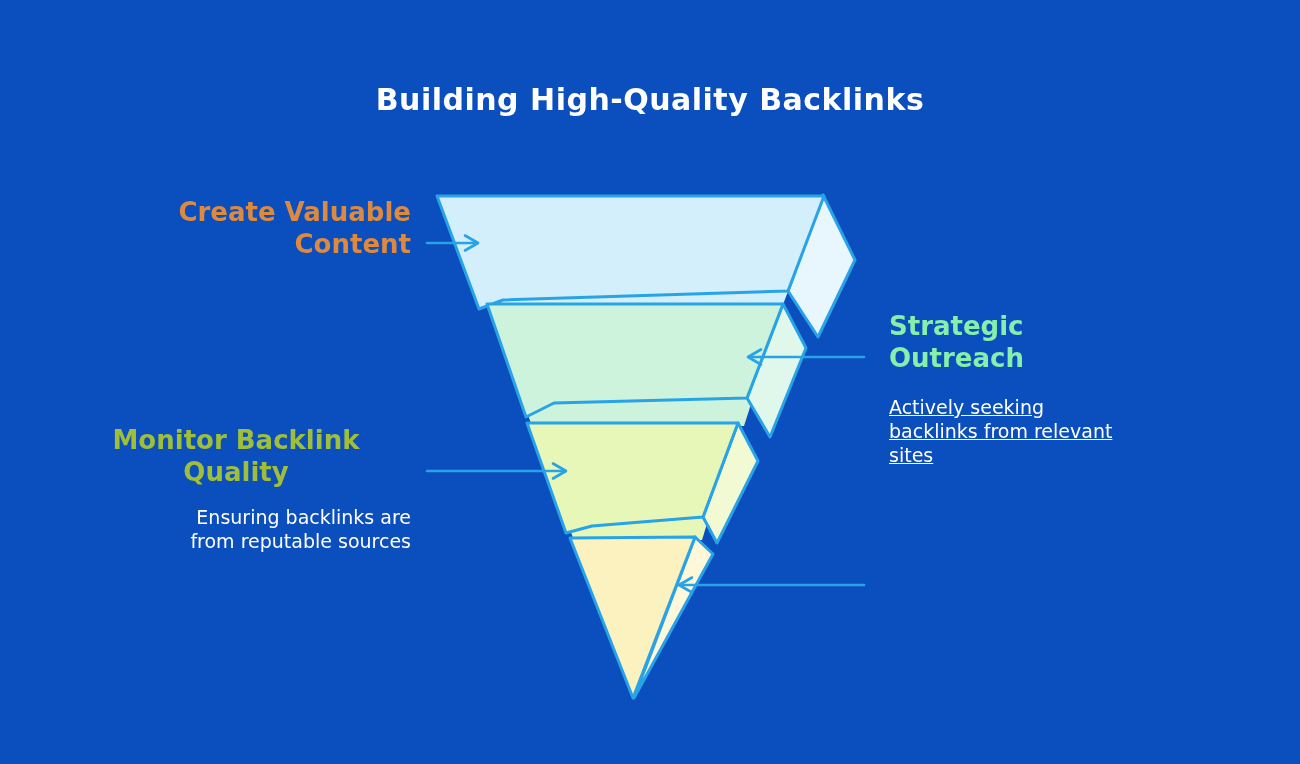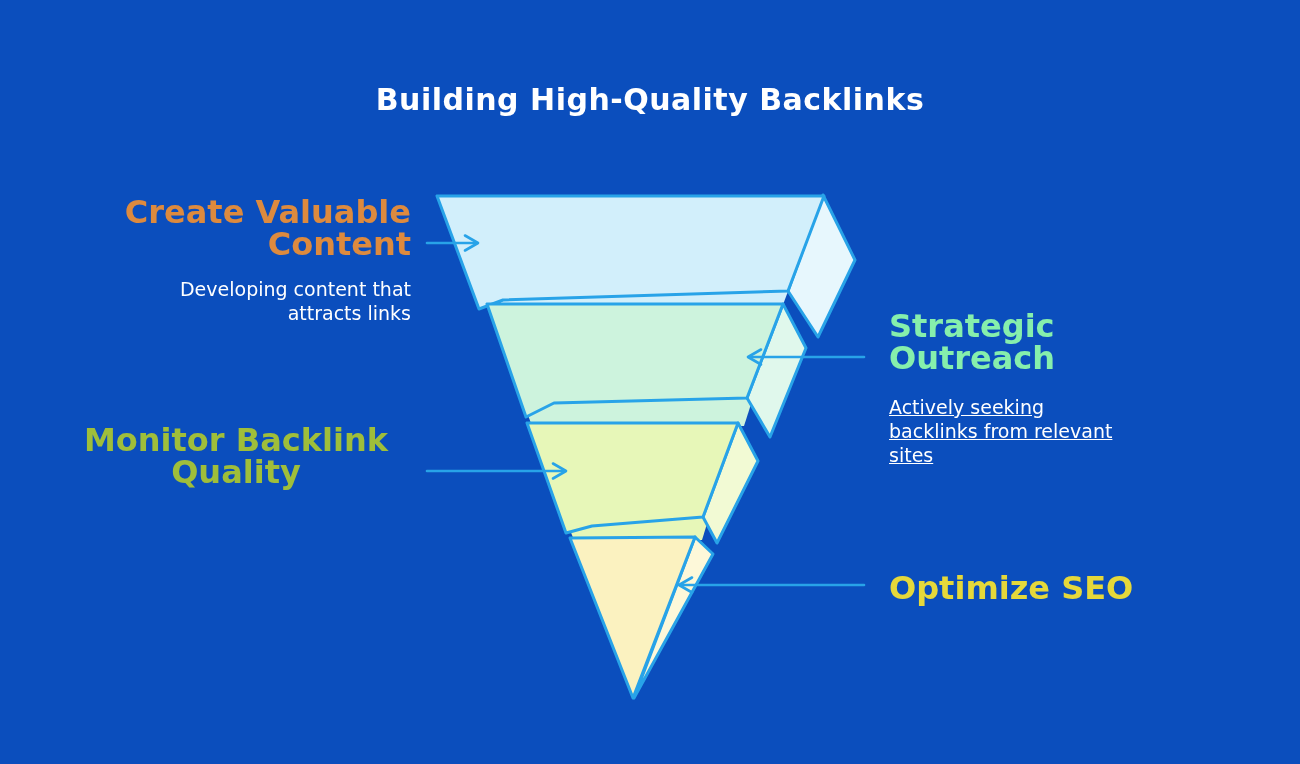--- a/index.html
+++ b/index.html
@@ -16,21 +16,21 @@
     font-size:30px;
     font-weight:bold;
     letter-spacing:0.5px;
   }
   .funnel-svg{
     position:absolute;left:0;top:0;width:1300px;height:764px;
   }
   .label{
     position:absolute;
     font-weight:bold;
-    font-size:32px;
+    font-size:26px;
     line-height:32px;
     white-space:pre-line;
   }
   .desc{
     position:absolute;
     font-size:19px;
     line-height:24px;
     white-space:pre-line;
   }
   .align-right{text-align:right;}
@@ -77,27 +77,26 @@
       </g>
       <g>
         <line x1="864" y1="585" x2="681" y2="585"></line>
         <polyline points="692,577.5 679,585 692,592.5"></polyline>
       </g>
     </g>
   </svg>
 
   <div class="label align-right" style="left: 61px; width: 350px; top: 196px; color: rgb(221, 138, 62);">Create Valuable
 Content</div>
-  <div class="desc align-right" style="left: 61px; width: 350px; top: 277px; color: rgb(255, 255, 255);">Developing content that
-attracts links</div>
 
   <div class="label align-left" style="left: 889px; width: 330px; top: 310px; color: #86efac;">Strategic
 Outreach</div>
   <div class="desc align-left" style="left: 889px; width: 330px; top: 395px; color: rgb(255, 255, 255); text-decoration: underline;">Actively seeking
 backlinks from relevant
 sites</div>
 
   <div class="label align-right" style="left: 61px; width: 350px; top: 424px; color: rgb(159, 190, 58); text-align: center;">Monitor Backlink
 Quality</div>
+  <div class="desc align-right" style="left: 61px; width: 350px; top: 505px; color: rgb(255, 255, 255);">Ensuring backlinks are
+from reputable sources</div>
 
-  <div class="label align-left" style="left: 889px; width: 330px; top: 572px; color: rgb(229, 216, 58);">Optimize SEO</div>
 
 </div>
 
 </body></html>

